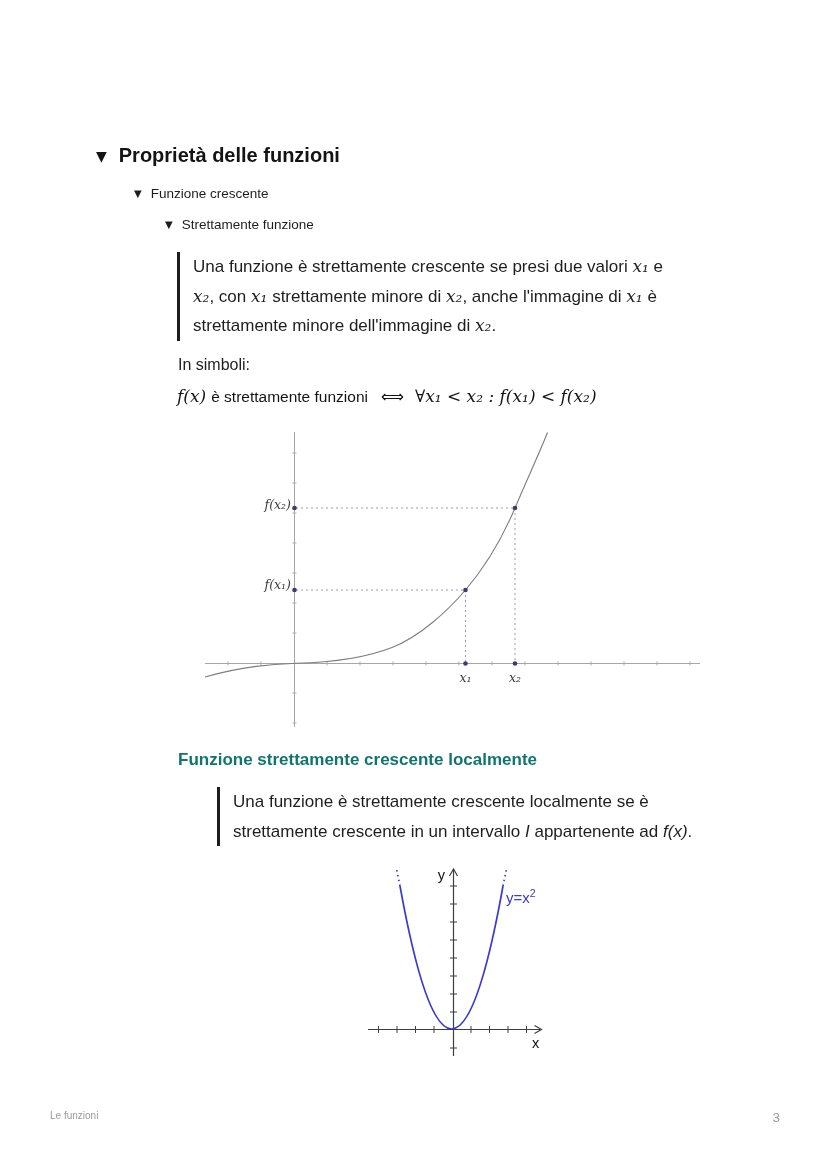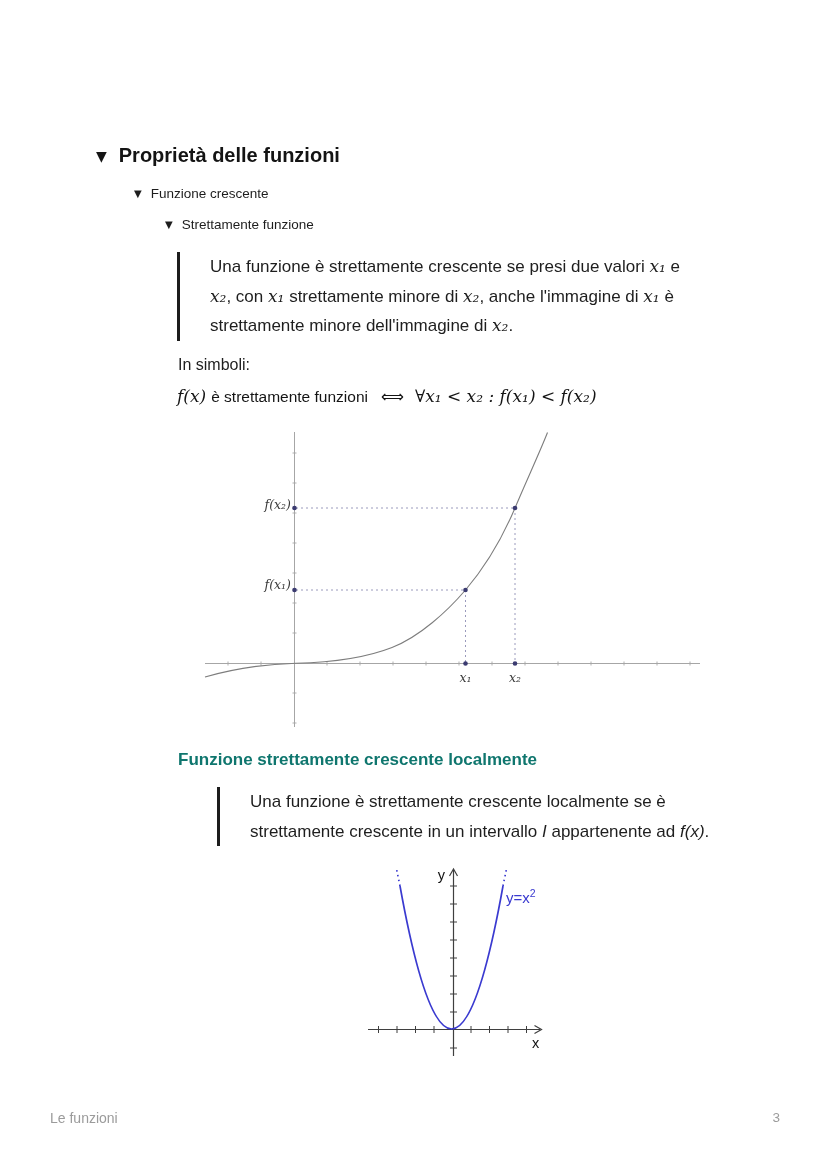--- a/index.html
+++ b/index.html
@@ -8,35 +8,35 @@
     font-family:"Liberation Sans",sans-serif;color:#1d1d1d;overflow:hidden;
   }
   
   .h1{position:absolute;left:96px;top:144px;display:flex;align-items:center;gap:12px;
       font-size:20px;font-weight:700;color:#141414;}
   .h1 .tri{font-family:"DejaVu Sans",sans-serif;font-size:14px;line-height:1;}
   .h2{position:absolute;left:134px;top:186px;display:flex;align-items:center;gap:9px;font-size:13.5px;}
   .h3{position:absolute;left:165px;top:217px;display:flex;align-items:center;gap:9px;font-size:13.5px;}
   .h2 .tri,.h3 .tri{font-family:"DejaVu Sans",sans-serif;font-size:10px;line-height:1;}
   
-  .quote{position:absolute;left:177px;border-left:3px solid #1d1d1d;padding-left:30px;
+  .quote{position:absolute;left:177px;border-left:3px solid #1d1d1d;padding-left:13px;
          width:490px;font-size:17px;line-height:29.5px;color:#1e1e1e;}
   #quote1{top:252px;}
   #quote2{top:787px;margin-left:40px;}
   .mv{font-family:"DejaVu Serif","DejaVu Sans",serif;font-style:italic;}
   .sit{font-style:italic;}
   .insimboli{position:absolute;left:178px;top:356px;font-size:16px;color:#1e1e1e;}
   .formula{position:absolute;left:177px;top:386px;white-space:nowrap;font-size:16px;color:#141414;}
   .formula .math{font-family:"DejaVu Serif","DejaVu Sans",serif;font-style:italic;font-size:17px;}
   .formula .conn{font-size:15.5px;margin-left:5px;}
   .formula .arrow{font-family:"DejaVu Sans",sans-serif;font-size:16px;margin:0 11px 0 13px;font-style:normal;}
   .localh{position:absolute;left:178px;top:750px;font-size:17px;font-weight:700;color:#0f766e;}
   .g1{position:absolute;left:200px;top:425px;}
   .g2{position:absolute;left:363px;top:858px;}
-  .footer-left{position:absolute;left:50px;top:1110px;font-size:14px;color:#9b9b9b;}
+  .footer-left{position:absolute;left:50px;top:1110px;font-size:10px;color:#9b9b9b;}
   .footer-right{position:absolute;right:48px;top:1110px;font-size:13.5px;color:#9b9b9b;}
 </style>
 </head>
 <body>
 
 <main>
 
   <div class="h1">
     <span class="tri">▼</span>
     <span>Proprietà delle funzioni</span>

